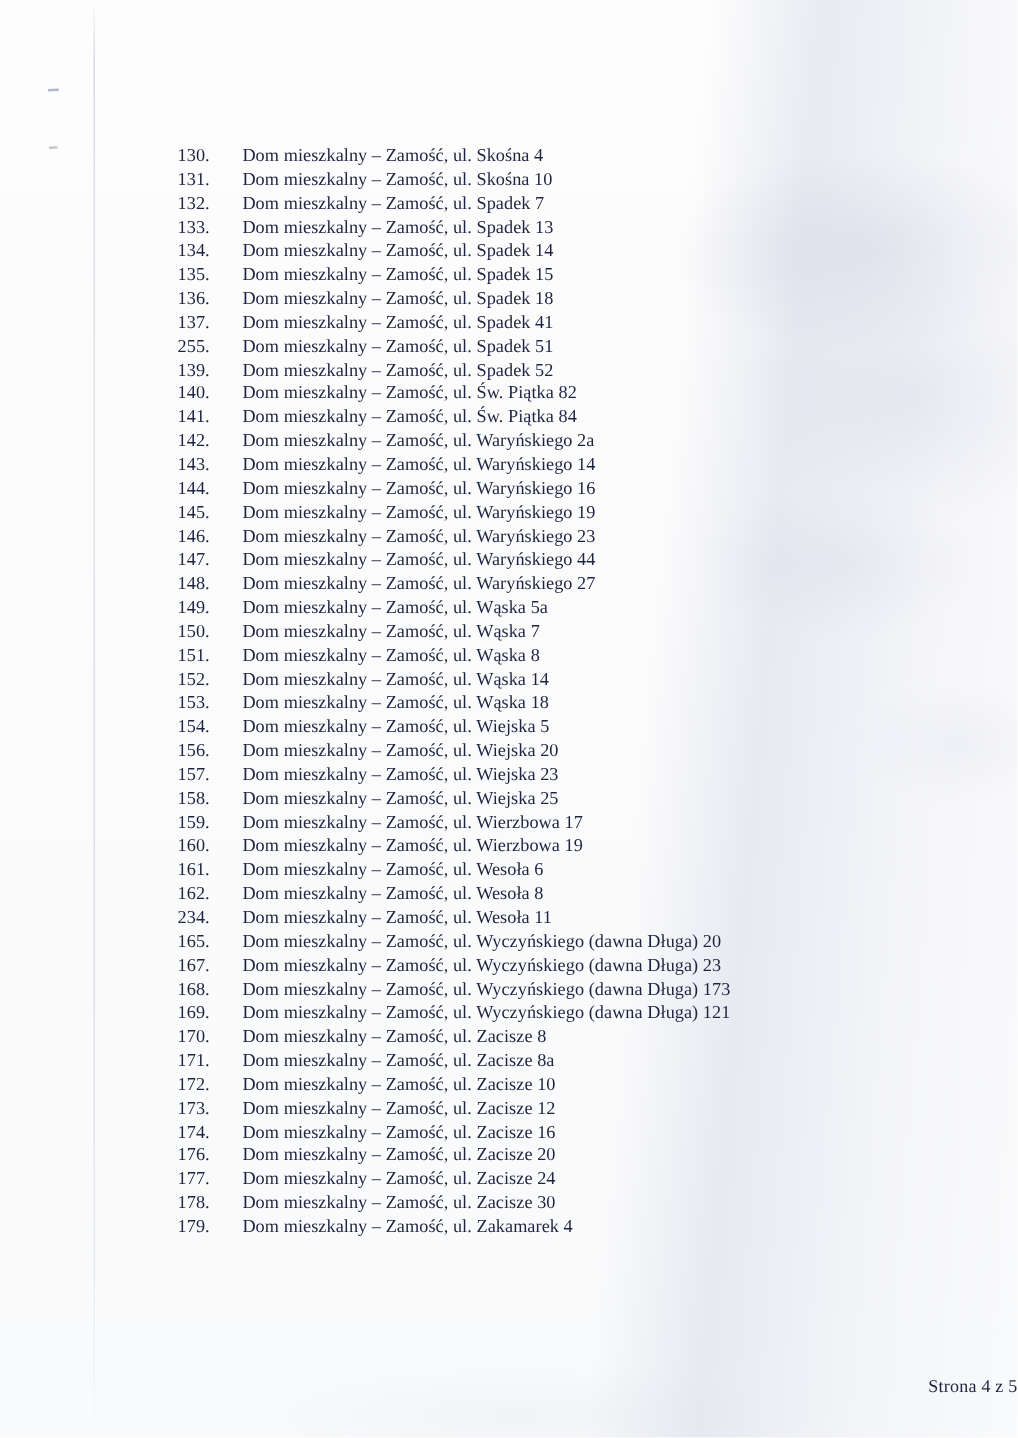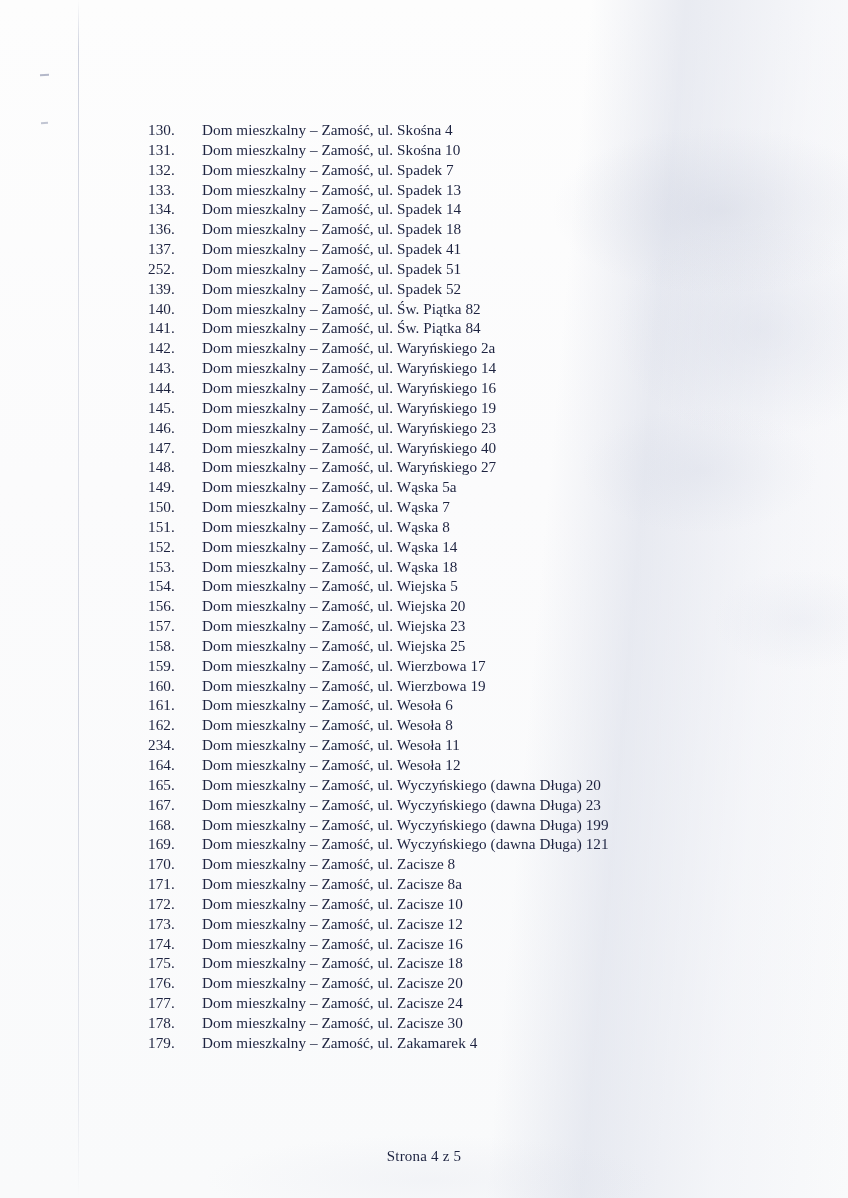--- a/index.html
+++ b/index.html
@@ -99,21 +99,21 @@
   }
   .entry .txt {
     flex: 1 1 auto;
   }
 
   .footer {
     position: absolute;
     left: 0;
     top: 1136px;
     width: 848px;
-    text-align: center;
+    text-align: right;
     font-size: 15px;
     letter-spacing: 0.2px;
   }
 </style>
 </head>
 <body>
 
 <div class="page">
   <div class="scan-noise"></div>
   <div class="binding-line"></div>
@@ -136,29 +136,33 @@
         </div>
         <div class="entry">
           <span class="num">133.</span>
           <span class="txt">Dom mieszkalny – Zamość, ul. Spadek 13</span>
         </div>
         <div class="entry">
           <span class="num">134.</span>
           <span class="txt">Dom mieszkalny – Zamość, ul. Spadek 14</span>
         </div>
         <div class="entry">
+          <span class="num">135.</span>
+          <span class="txt">Dom mieszkalny – Zamość, ul. Spadek 15</span>
+        </div>
+        <div class="entry">
           <span class="num">136.</span>
           <span class="txt">Dom mieszkalny – Zamość, ul. Spadek 18</span>
         </div>
         <div class="entry">
           <span class="num">137.</span>
           <span class="txt">Dom mieszkalny – Zamość, ul. Spadek 41</span>
         </div>
         <div class="entry">
-          <span class="num">252.</span>
+          <span class="num">255.</span>
           <span class="txt">Dom mieszkalny – Zamość, ul. Spadek 51</span>
         </div>
         <div class="entry">
           <span class="num">139.</span>
           <span class="txt">Dom mieszkalny – Zamość, ul. Spadek 52</span>
         </div>
         <div class="entry">
           <span class="num">140.</span>
           <span class="txt">Dom mieszkalny – Zamość, ul. Św. Piątka 82</span>
         </div>
@@ -181,21 +185,21 @@
         <div class="entry">
           <span class="num">145.</span>
           <span class="txt">Dom mieszkalny – Zamość, ul. Waryńskiego 19</span>
         </div>
         <div class="entry">
           <span class="num">146.</span>
           <span class="txt">Dom mieszkalny – Zamość, ul. Waryńskiego 23</span>
         </div>
         <div class="entry">
           <span class="num">147.</span>
-          <span class="txt">Dom mieszkalny – Zamość, ul. Waryńskiego 40</span>
+          <span class="txt">Dom mieszkalny – Zamość, ul. Waryńskiego 44</span>
         </div>
         <div class="entry">
           <span class="num">148.</span>
           <span class="txt">Dom mieszkalny – Zamość, ul. Waryńskiego 27</span>
         </div>
         <div class="entry">
           <span class="num">149.</span>
           <span class="txt">Dom mieszkalny – Zamość, ul. Wąska 5a</span>
         </div>
         <div class="entry">
@@ -244,34 +248,30 @@
         </div>
         <div class="entry">
           <span class="num">162.</span>
           <span class="txt">Dom mieszkalny – Zamość, ul. Wesoła 8</span>
         </div>
         <div class="entry">
           <span class="num">234.</span>
           <span class="txt">Dom mieszkalny – Zamość, ul. Wesoła 11</span>
         </div>
         <div class="entry">
-          <span class="num">164.</span>
-          <span class="txt">Dom mieszkalny – Zamość, ul. Wesoła 12</span>
-        </div>
-        <div class="entry">
           <span class="num">165.</span>
           <span class="txt">Dom mieszkalny – Zamość, ul. Wyczyńskiego (dawna Długa) 20</span>
         </div>
         <div class="entry">
           <span class="num">167.</span>
           <span class="txt">Dom mieszkalny – Zamość, ul. Wyczyńskiego (dawna Długa) 23</span>
         </div>
         <div class="entry">
           <span class="num">168.</span>
-          <span class="txt">Dom mieszkalny – Zamość, ul. Wyczyńskiego (dawna Długa) 199</span>
+          <span class="txt">Dom mieszkalny – Zamość, ul. Wyczyńskiego (dawna Długa) 173</span>
         </div>
         <div class="entry">
           <span class="num">169.</span>
           <span class="txt">Dom mieszkalny – Zamość, ul. Wyczyńskiego (dawna Długa) 121</span>
         </div>
         <div class="entry">
           <span class="num">170.</span>
           <span class="txt">Dom mieszkalny – Zamość, ul. Zacisze 8</span>
         </div>
         <div class="entry">
@@ -282,24 +282,20 @@
           <span class="num">172.</span>
           <span class="txt">Dom mieszkalny – Zamość, ul. Zacisze 10</span>
         </div>
         <div class="entry">
           <span class="num">173.</span>
           <span class="txt">Dom mieszkalny – Zamość, ul. Zacisze 12</span>
         </div>
         <div class="entry">
           <span class="num">174.</span>
           <span class="txt">Dom mieszkalny – Zamość, ul. Zacisze 16</span>
-        </div>
-        <div class="entry">
-          <span class="num">175.</span>
-          <span class="txt">Dom mieszkalny – Zamość, ul. Zacisze 18</span>
         </div>
         <div class="entry">
           <span class="num">176.</span>
           <span class="txt">Dom mieszkalny – Zamość, ul. Zacisze 20</span>
         </div>
         <div class="entry">
           <span class="num">177.</span>
           <span class="txt">Dom mieszkalny – Zamość, ul. Zacisze 24</span>
         </div>
         <div class="entry">

